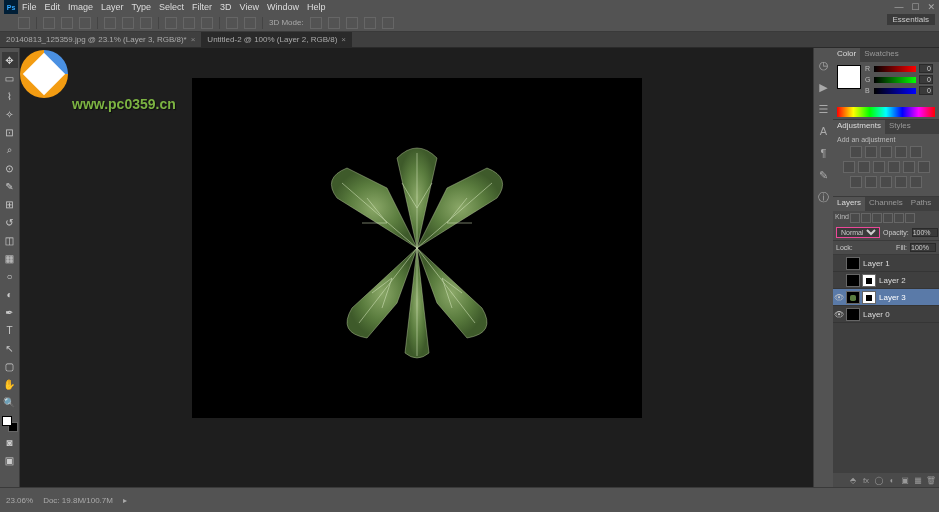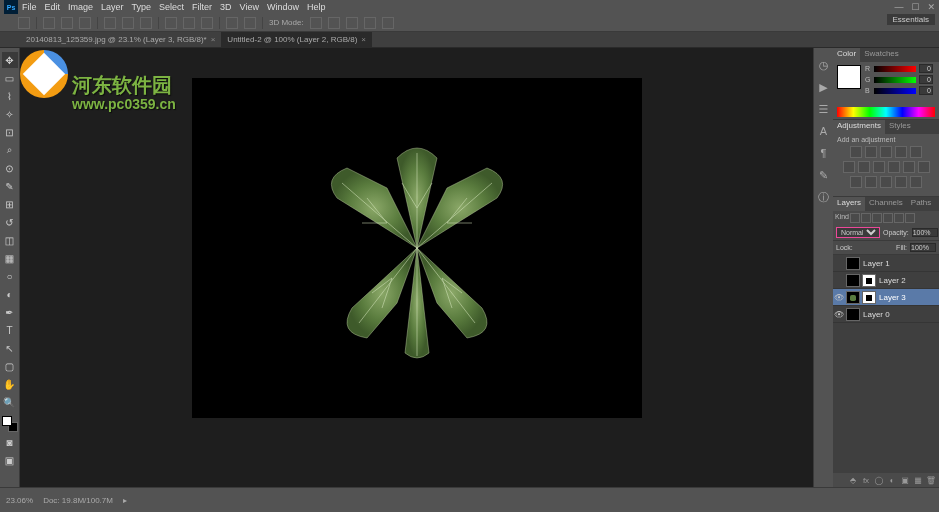--- a/index.html
+++ b/index.html
@@ -6,21 +6,21 @@
 body { width: 939px; height: 512px; background: #000; overflow: hidden; position: relative; }
 .app { width: 939px; height: 512px; background: #535353; display: flex; flex-direction: column; position: relative; }
 .titlebar { height: 14px; background: #535353; display: flex; align-items: center; font-size: 9px; color: #ccc; padding: 0 4px; }
 .titlebar .ps-icon { width: 14px; height: 14px; background: #001e36; color: #31a8ff; font-weight: bold; font-size: 7px; display: flex; align-items: center; justify-content: center; margin-right: 4px; }
 .menu { display: flex; gap: 8px; }
 .menu span { color: #ddd; cursor: pointer; }
 .win-ctrl { margin-left: auto; display: flex; gap: 8px; color: #aaa; }
 .optionsbar { height: 18px; background: #535353; border-bottom: 1px solid #3a3a3a; display: flex; align-items: center; gap: 6px; padding: 0 18px; font-size: 8px; color: #aaa; }
 .opt-icon { width: 12px; height: 12px; border: 1px solid #666; display: inline-block; }
 .opt-sep { width: 1px; height: 12px; background: #444; }
-.tabbar { height: 16px; background: #3f3f3f; display: flex; align-items: flex-start; font-size: 8px; color: #aaa; border-bottom: 1px solid #2a2a2a; padding-left: 20px; }
+.tabbar { height: 16px; background: #3f3f3f; display: flex; align-items: flex-start; font-size: 8px; color: #aaa; border-bottom: 1px solid #2a2a2a; }
 .tab { padding: 0 6px; display: flex; align-items: center; gap: 4px; height: 100%; }
 .tab.active { background: #2a2a2a; }
 .tab-close { color: #888; cursor: pointer; }
 .main { flex: 1; display: flex; background: #1e1e1e; overflow: hidden; }
 .toolbox { width: 20px; background: #535353; border-right: 1px solid #3a3a3a; display: flex; flex-direction: column; align-items: center; padding-top: 4px; gap: 2px; }
 .tool { width: 16px; height: 16px; display: flex; align-items: center; justify-content: center; color: #ccc; font-size: 10px; cursor: pointer; }
 .tool.sel { background: #3a3a3a; }
 .fgbg { position: relative; width: 16px; height: 16px; margin-top: 4px; }
 .fgbg .fg { position: absolute; width: 10px; height: 10px; background: #fff; border: 1px solid #000; top: 0; left: 0; }
 .fgbg .bg { position: absolute; width: 10px; height: 10px; background: #000; border: 1px solid #666; bottom: 0; right: 0; }
@@ -169,21 +169,20 @@
         <div class="fg"></div>
       </div>
       <div class="tool">◙</div>
       <div class="tool">▣</div>
     </div>
 
     <div class="canvas-area">
       <div class="watermark-logo">
           <div class="circle"></div>
         </div>
-      <div class="watermark-text">河东软件园</div>
       <div class="watermark-url">www.pc0359.cn</div>
       <div class="doc">
         <svg class="leaf" viewBox="0 0 240 240">
           <defs>
             <radialGradient id="lg" cx="50%" cy="50%">
               <stop offset="0%" stop-color="#8ba868"></stop>
               <stop offset="60%" stop-color="#5a7c3e"></stop>
               <stop offset="100%" stop-color="#3e5a2a"></stop>
             </radialGradient>
           </defs>

